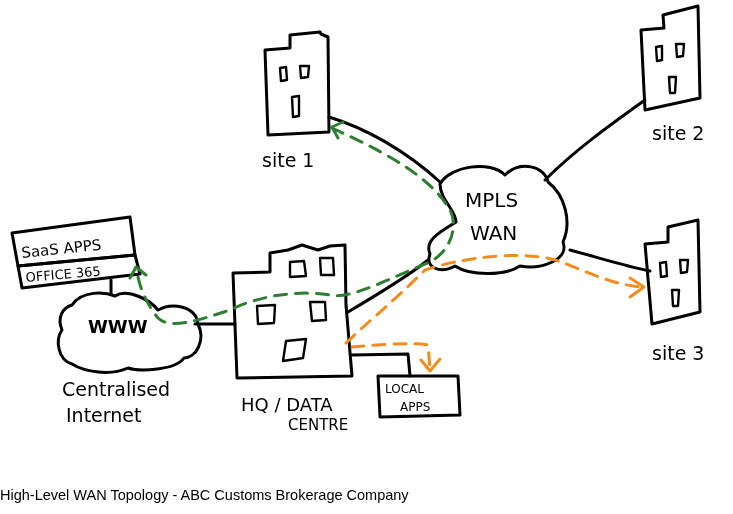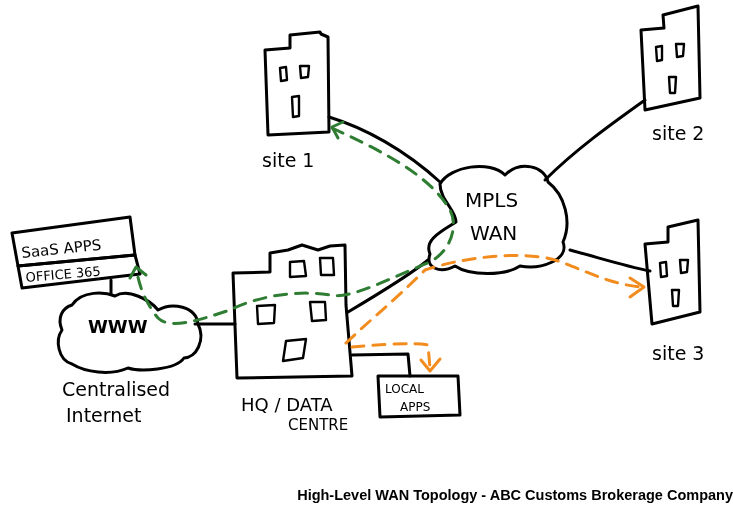--- a/index.html
+++ b/index.html
@@ -6,22 +6,22 @@
   body { width:733px; height:514px; position:relative; overflow:hidden; }
   svg.diagram { position:absolute; left:0; top:0; }
   .ink { fill:none; stroke:#000; stroke-width:3; stroke-linecap:round; stroke-linejoin:round; }
   .ink-thin { fill:none; stroke:#000; stroke-width:2.4; stroke-linecap:round; stroke-linejoin:round; }
   .green { fill:none; stroke:#2e7d32; stroke-width:3; stroke-dasharray:12 9; stroke-linecap:round; }
   .orange { fill:none; stroke:#f28c1e; stroke-width:3; stroke-dasharray:12 9; stroke-linecap:round; }
   .green-head { fill:none; stroke:#2e7d32; stroke-width:3; stroke-linecap:round; stroke-linejoin:round; }
   .orange-head { fill:none; stroke:#f28c1e; stroke-width:3; stroke-linecap:round; stroke-linejoin:round; }
   .hand { font-family:"DejaVu Sans", sans-serif; fill:#000; }
   .caption {
-    position:absolute; left:0; width:733px; top:487px; text-align:right;
-    font-family:"Liberation Sans", sans-serif; font-weight:bold; font-size:14.5px; color:#000;
+    position:absolute; left:0; width:733px; top:487px; text-align:left;
+    font-family:"Liberation Sans", sans-serif; font-weight:normal; font-size:14.5px; color:#000;
   }
 </style>
 </head>
 <body>
 
 <svg class="diagram" width="733" height="514" viewBox="0 0 733 514">
 
   <path class="ink" d="M329,117 C365,128 405,150 440,182"></path>
   <path class="ink" d="M645,100 C610,125 575,150 545,180"></path>
   <path class="ink" d="M570,250 C600,258 625,266 650,271"></path>

